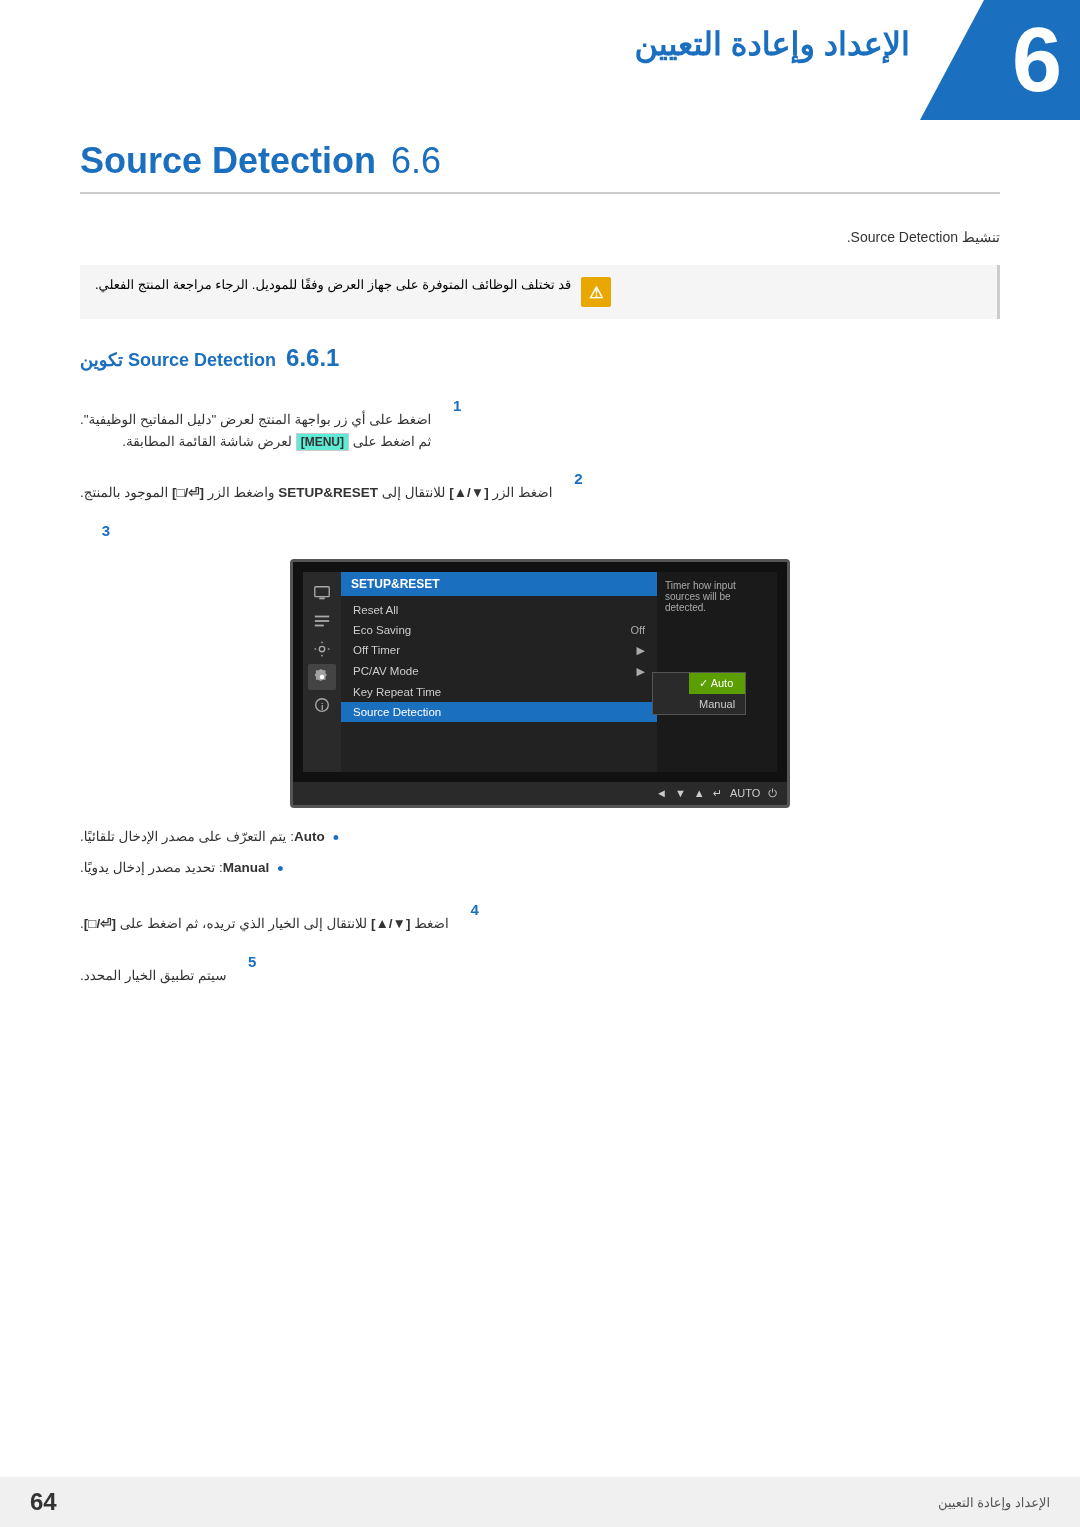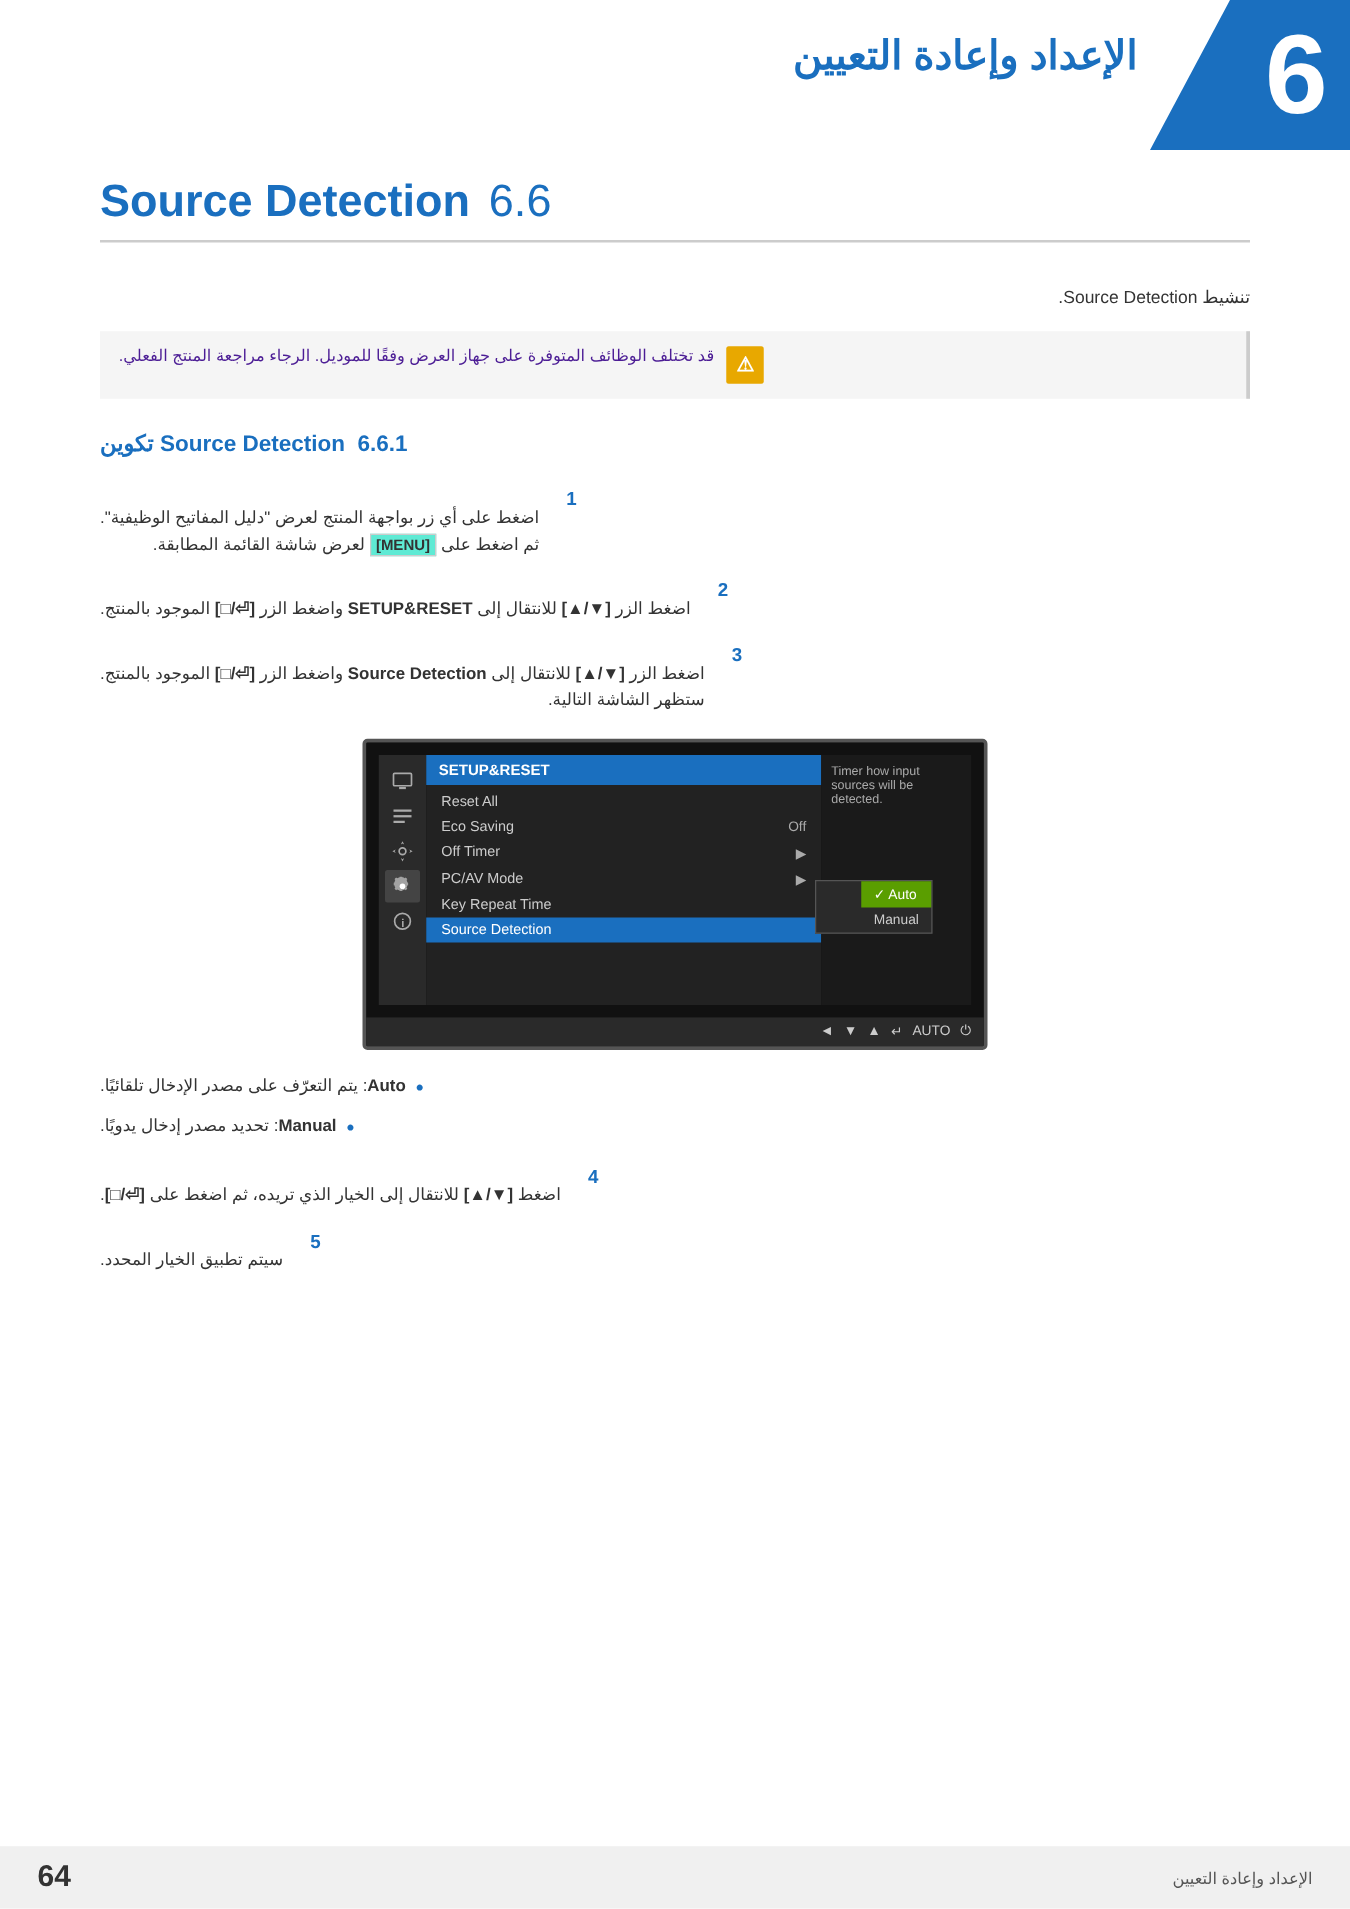--- a/index.html
+++ b/index.html
@@ -120,35 +120,35 @@
       justify-content: center;
       color: white;
       font-weight: bold;
       font-size: 16px;
       margin-left: 10px;
       border-radius: 2px;
     }
 
     .warning-text {
       font-size: 13px;
-      color: #4c1d95;
+      color: #000000;
       direction: rtl;
       text-align: left;
     }
 
     
     .subsection-header {
       display: flex;
       align-items: baseline;
       justify-content: flex-end;
       margin-bottom: 25px;
     }
 
     .subsection-number {
-      font-size: 18px;
+      font-size: 24px;
       color: #1a6fbf;
       font-weight: bold;
       margin-left: 10px;
       direction: ltr;
     }
 
     .subsection-title {
       font-size: 18px;
       color: #1a6fbf;
       font-weight: bold;
@@ -417,24 +417,20 @@
       </span>
     </li>
     <li class="step-item">
       <span class="step-number">2</span>
       <span class="step-text">
         اضغط الزر <span class="highlight">[▼/▲]</span> للانتقال إلى <span class="highlight">SETUP&amp;RESET</span> واضغط الزر <span class="highlight">[⏎/□]</span> الموجود بالمنتج.
       </span>
     </li>
     <li class="step-item">
       <span class="step-number">3</span>
-      <span class="step-text">
-        اضغط الزر <span class="highlight">[▼/▲]</span> للانتقال إلى <span class="highlight">Source Detection</span> واضغط الزر <span class="highlight">[⏎/□]</span> الموجود بالمنتج.<br>
-        ستظهر الشاشة التالية.
-      </span>
     </li>
   </ul>
 
   <div class="monitor-container">
     <div class="monitor-screen">
       <div class="monitor-inner">
         <div class="menu-ui">
 
           <div class="menu-left-icons">
 

